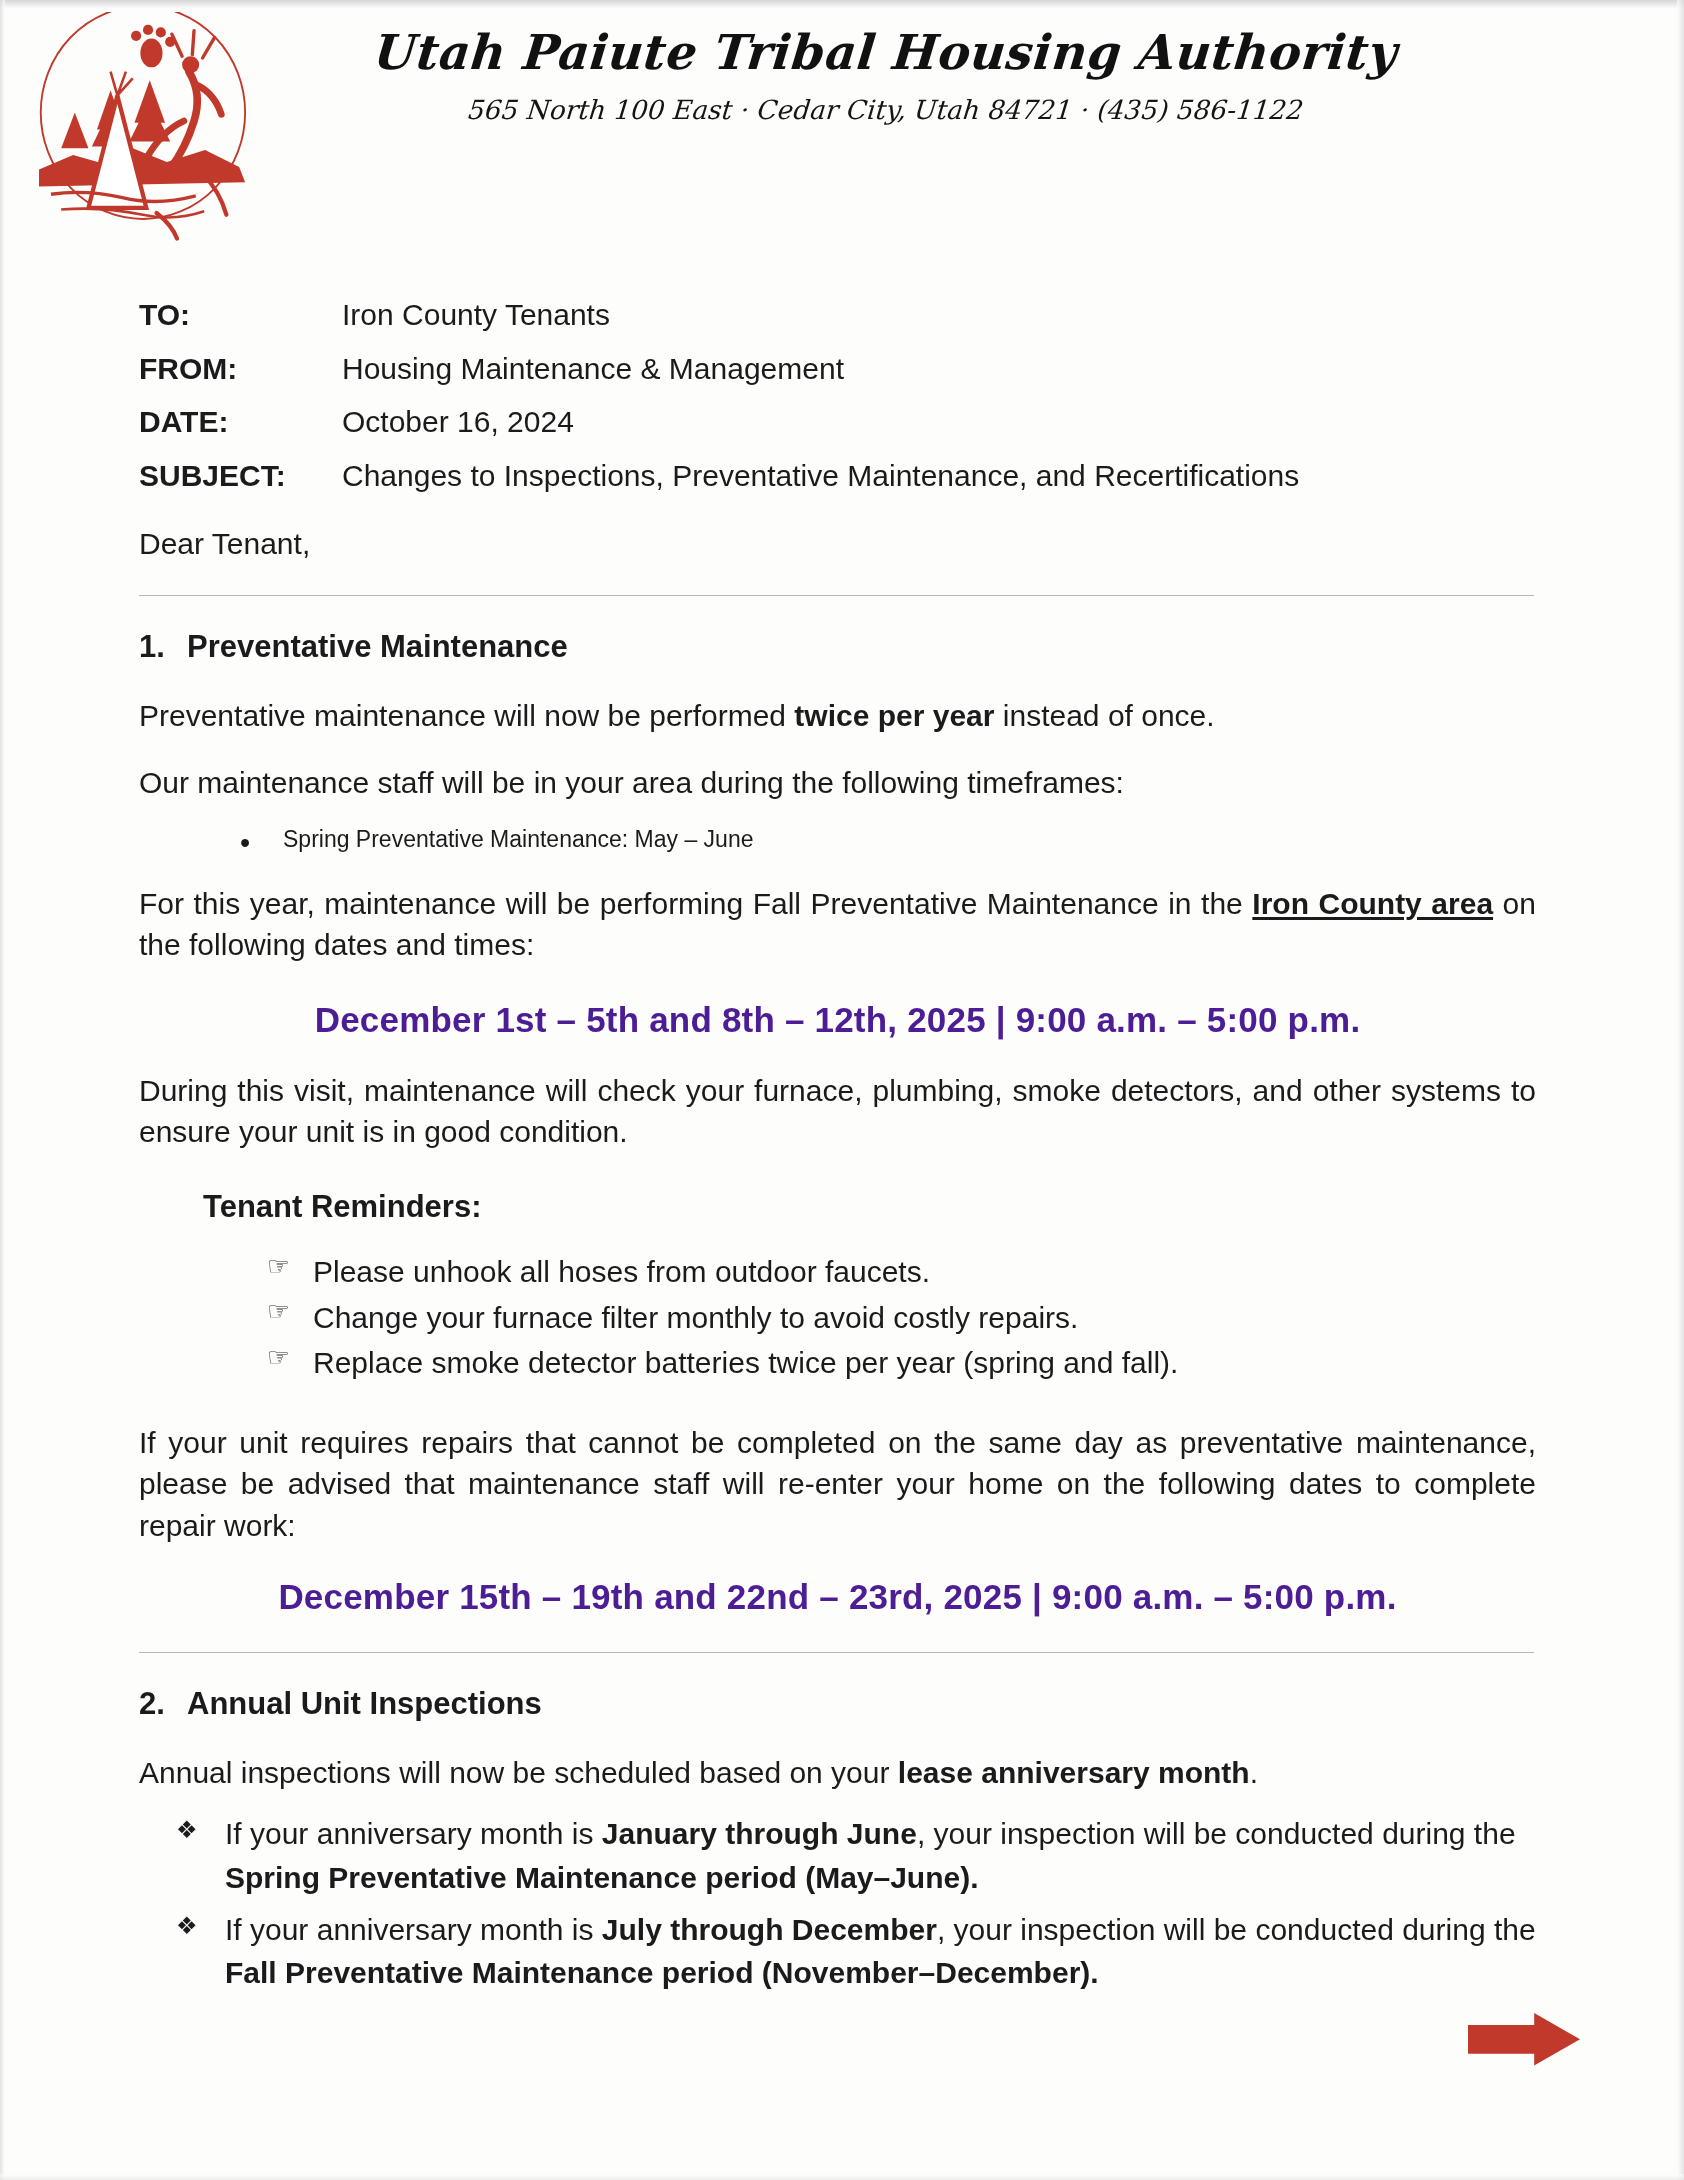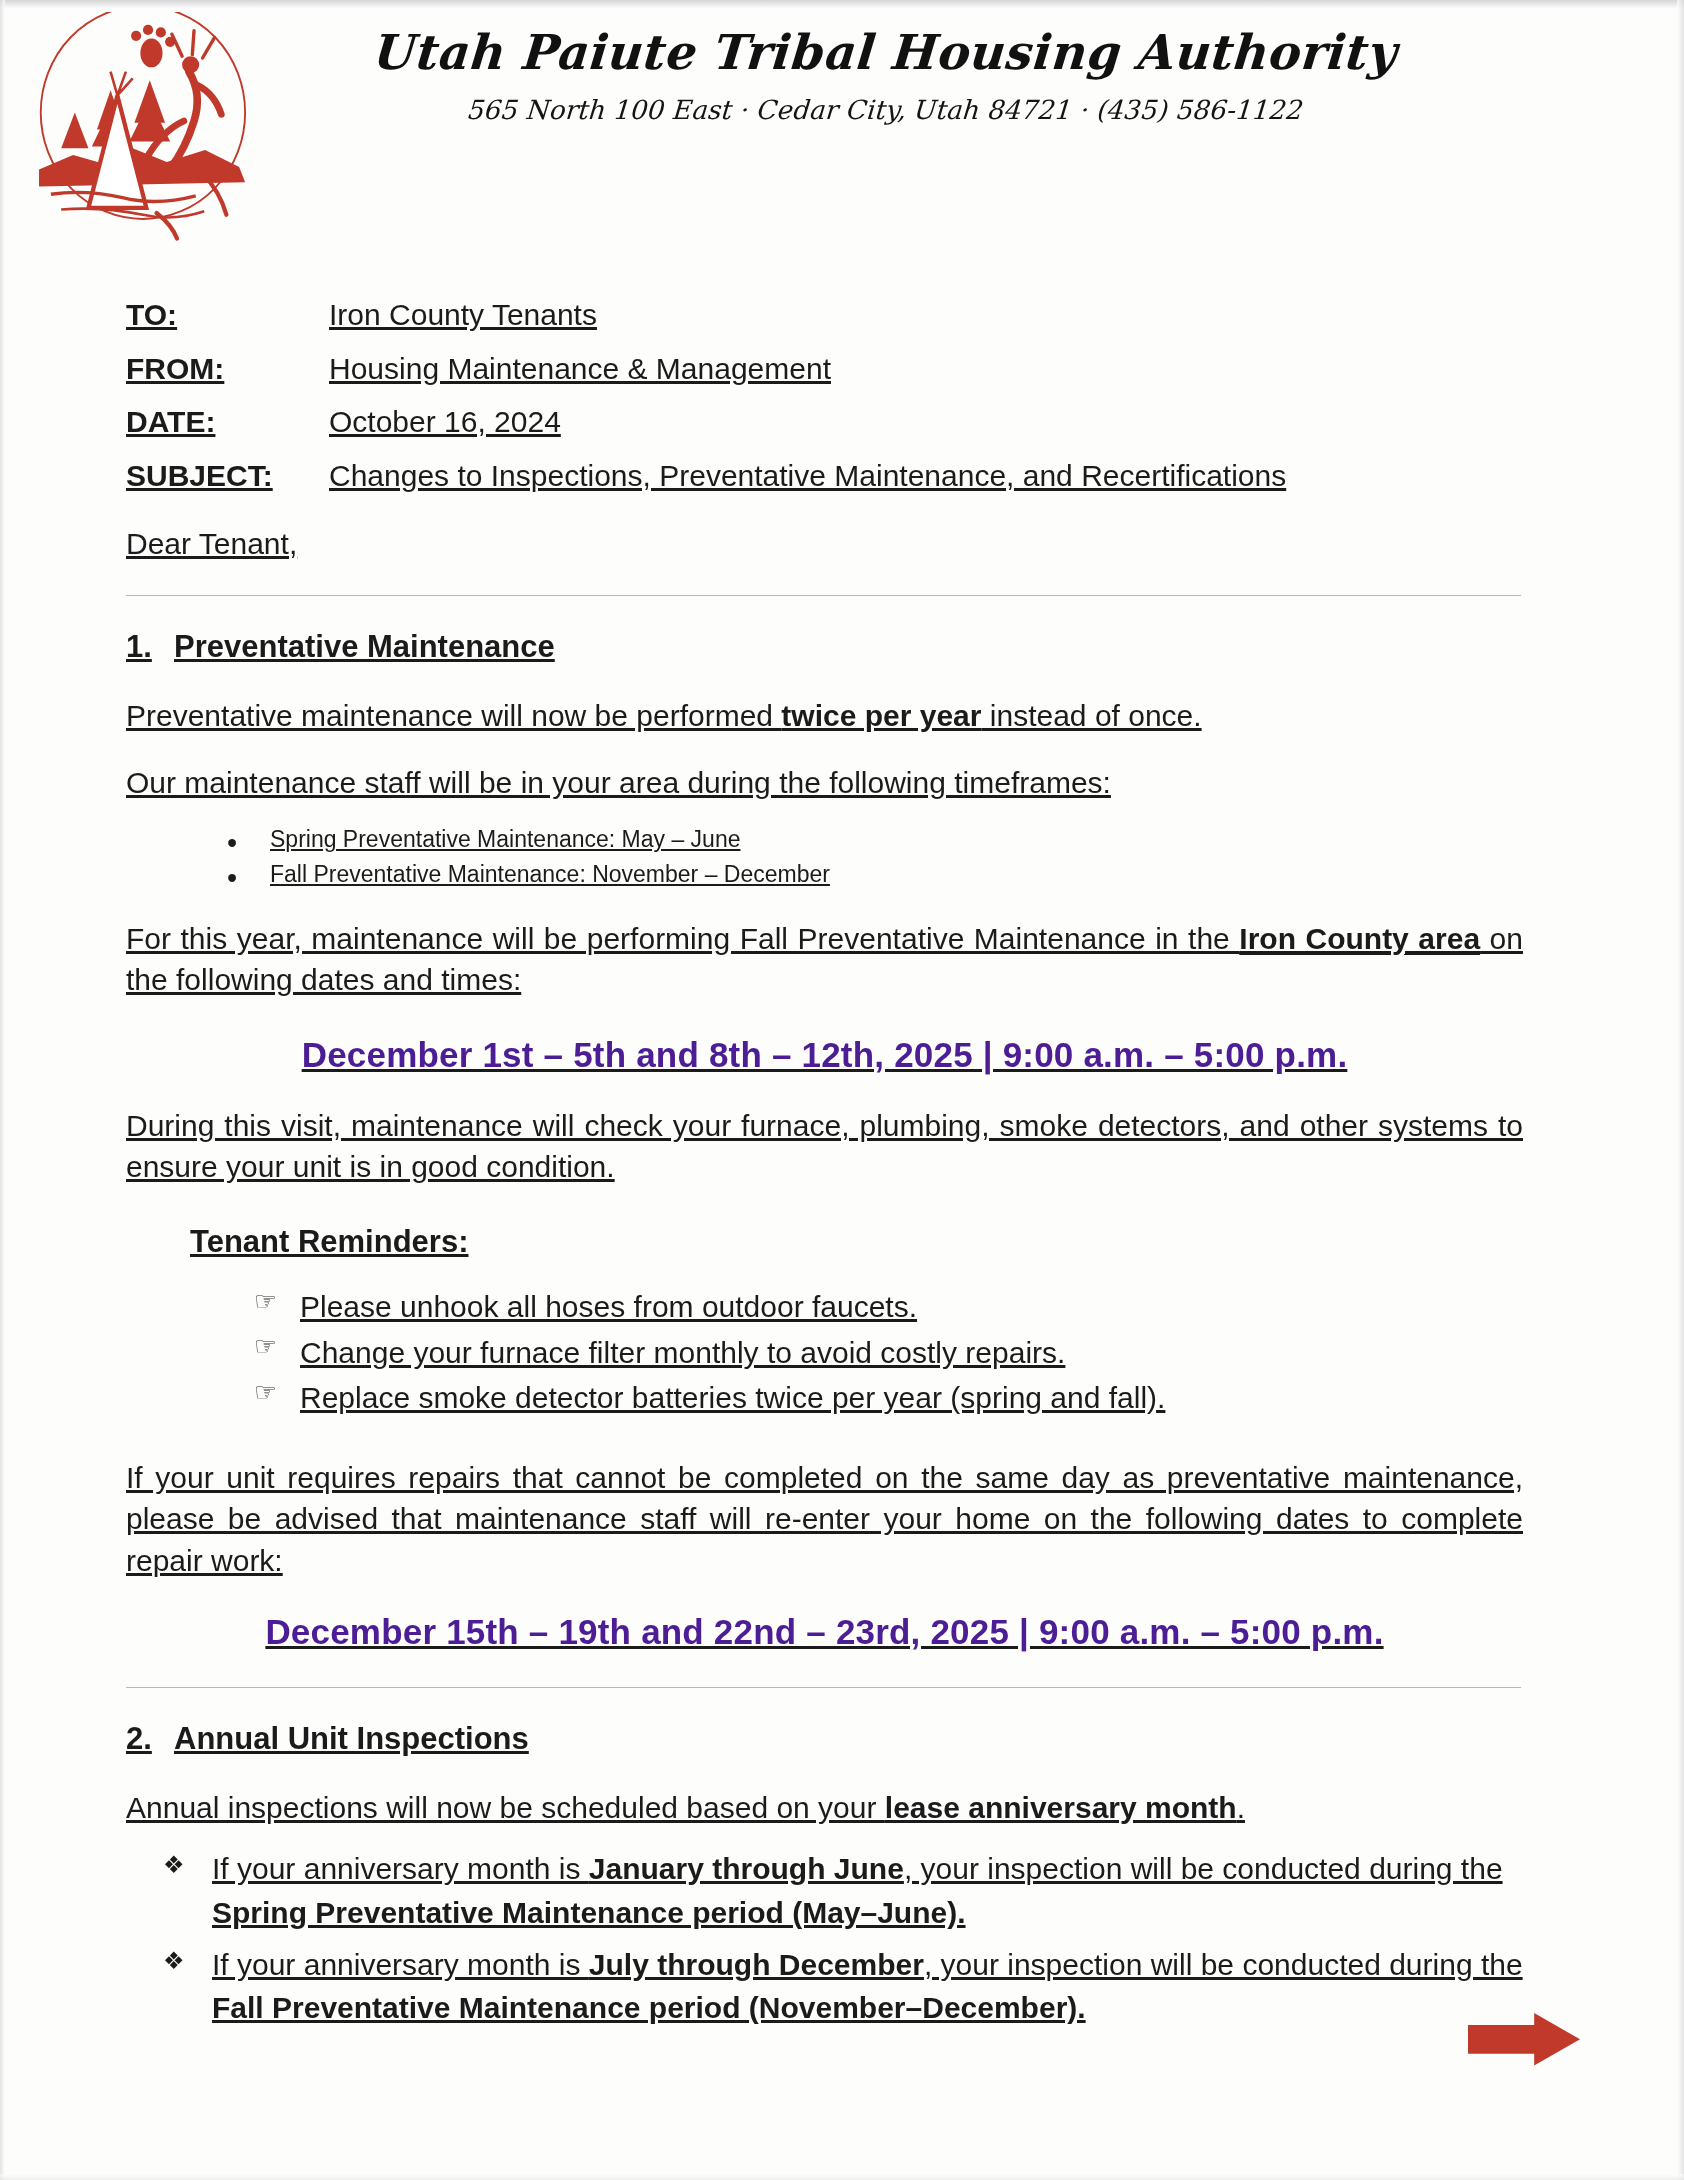--- a/index.html
+++ b/index.html
@@ -83,26 +83,25 @@
     font-size: 26.4px;
     color: #151515;
     margin-top: 13.6px;
     white-space: nowrap;
     transform: skewX(-6deg);
   }
 
   
   .content {
     position: absolute;
-    left: 126px;
+    left: 139px;
     top: 294px;
     width: 1397px;
     font-size: 30px;
     line-height: 1.42;
-    text-decoration: underline;
   }
 
   .memo-row {
     display: flex;
     margin-bottom: 11px;
     font-size: 30px;
   }
   .memo-label {
     font-weight: bold;
     width: 203px;
@@ -303,21 +302,20 @@
       <span class="section-num">1.</span>
       <span>Preventative Maintenance</span>
     </div>
 
     <div class="para"><span>Preventative maintenance will now be performed </span><b>twice per year</b><span> instead of once.</span></div>
 
     <div class="para">Our maintenance staff will be in your area during the following timeframes:</div>
 
     <ul class="dots">
       <li>Spring Preventative Maintenance: May – June</li>
-      <li>Fall Preventative Maintenance: November – December</li>
     </ul>
 
     <div class="para justify"><span>For this year, maintenance will be performing Fall Preventative Maintenance in the </span><b><u>Iron County area</u></b><span> on the following dates and times:</span></div>
 
     <div class="redline">December 1st – 5th and 8th – 12th, 2025 | 9:00 a.m. – 5:00 p.m.</div>
 
     <div class="para justify">During this visit, maintenance will check your furnace, plumbing, smoke detectors, and other systems to ensure your unit is in good condition.</div>
 
     <div class="reminders-title">Tenant Reminders:</div>
 

